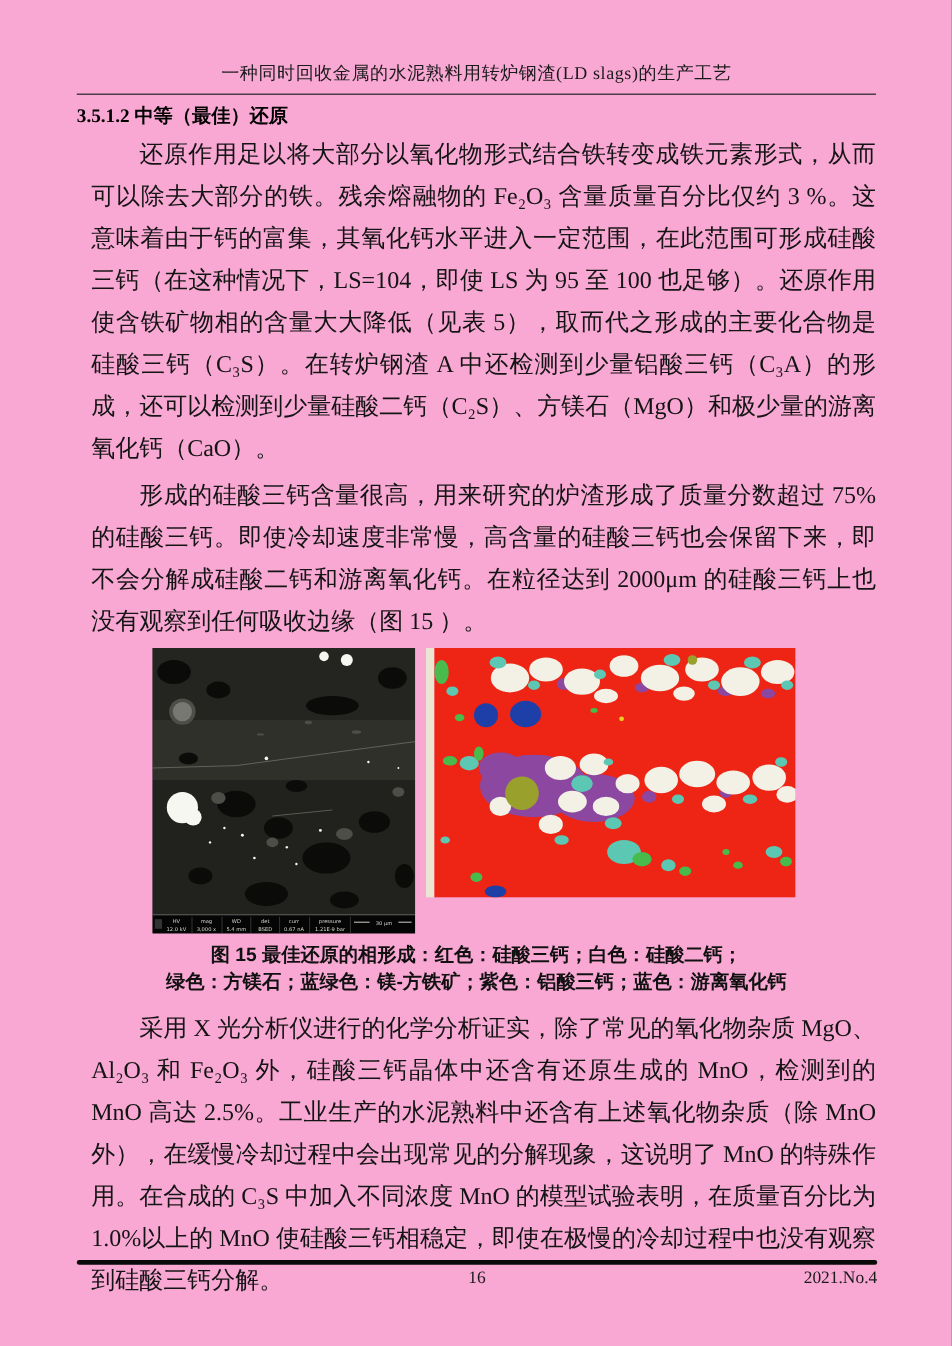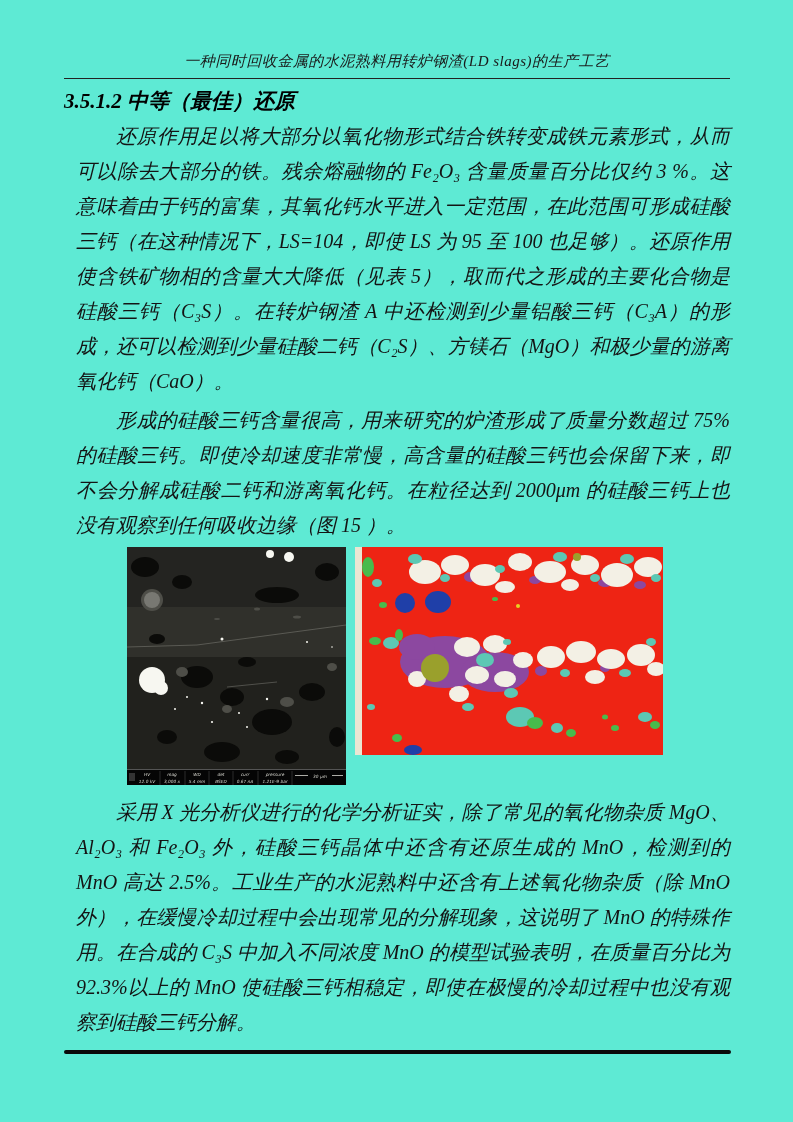--- a/index.html
+++ b/index.html
@@ -1,27 +1,27 @@
 <!DOCTYPE html>
 <html><head>
 <meta charset="utf-8">
 <style>
   html,body{margin:0;padding:0;background:#888;}
   .page{
-    width:793px;height:1122px;background:#5eead4;position:relative;
+    width:793px;height:1122px;background:#f9a8d4;position:relative;
     font-family:"Liberation Serif","DejaVu Serif",serif;color:#111;
-    margin:0 auto;overflow:hidden;box-sizing:border-box;font-style:italic;
+    margin:0 auto;overflow:hidden;box-sizing:border-box;
   }
   .content{position:absolute;left:64px;top:0;width:666px;}
   .running-header{
     padding-top:52px;text-align:center;font-size:15px;letter-spacing:0.5px;color:#1a1a1a;
   }
   .header-rule{border-bottom:1.6px solid #222;margin-top:7px;}
   .section-heading{
-    font-size:21px;font-weight:bold;margin:8px 0 0 0;color:#000;
+    font-size:16px;font-weight:bold;margin:8px 0 0 0;color:#000;
     font-family:"Liberation Serif","DejaVu Serif",serif;
   }
   p.body-para{
     font-size:20px;line-height:35px;text-align:justify;text-indent:2em;
     margin:4px 0 0 12px;color:#141414;word-break:break-word;
   }
   p.body-para.after-figure{margin-top:10px;}
   .figure-block{margin:4px 0 0 0;}
   .figure-images{display:flex;align-items:flex-start;margin-left:63px;}
   .sem-svg{display:block;}
@@ -230,21 +230,29 @@
           </g>
 
           <g fill="#9aa02c">
             <circle cx="80" cy="121" r="14"></circle>
             <circle cx="222" cy="10" r="4"></circle>
           </g>
           <circle cx="163" cy="59" r="2" fill="#e8d020"></circle>
         </svg>
       </div>
 
+      <div class="figure-caption">
+        <div>图 15 最佳还原的相形成：红色：硅酸三钙；白色：硅酸二钙；</div>
+        <div>绿色：方镁石；蓝绿色：镁-方铁矿；紫色：铝酸三钙；蓝色：游离氧化钙</div>
+      </div>
     </div>
 
-    <p class="body-para after-figure">采用 X 光分析仪进行的化学分析证实，除了常见的氧化物杂质 MgO、Al₂O₃ 和 Fe₂O₃ 外，硅酸三钙晶体中还含有还原生成的 MnO，检测到的 MnO 高达 2.5%。工业生产的水泥熟料中还含有上述氧化物杂质（除 MnO 外），在缓慢冷却过程中会出现常见的分解现象，这说明了 MnO 的特殊作用。在合成的 C₃S 中加入不同浓度 MnO 的模型试验表明，在质量百分比为 92.3%以上的 MnO 使硅酸三钙相稳定，即使在极慢的冷却过程中也没有观察到硅酸三钙分解。</p>
+    <p class="body-para after-figure">采用 X 光分析仪进行的化学分析证实，除了常见的氧化物杂质 MgO、Al₂O₃ 和 Fe₂O₃ 外，硅酸三钙晶体中还含有还原生成的 MnO，检测到的 MnO 高达 2.5%。工业生产的水泥熟料中还含有上述氧化物杂质（除 MnO 外），在缓慢冷却过程中会出现常见的分解现象，这说明了 MnO 的特殊作用。在合成的 C₃S 中加入不同浓度 MnO 的模型试验表明，在质量百分比为 1.0%以上的 MnO 使硅酸三钙相稳定，即使在极慢的冷却过程中也没有观察到硅酸三钙分解。</p>
   </div>
 
   <div class="page-footer">
     <div class="footer-rule"></div>
+    <div class="footer-row">
+      <span class="footer-page-number">16</span>
+      <span class="footer-issue">2021.No.4</span>
+    </div>
   </div>
 </div>
 
 </body></html>

